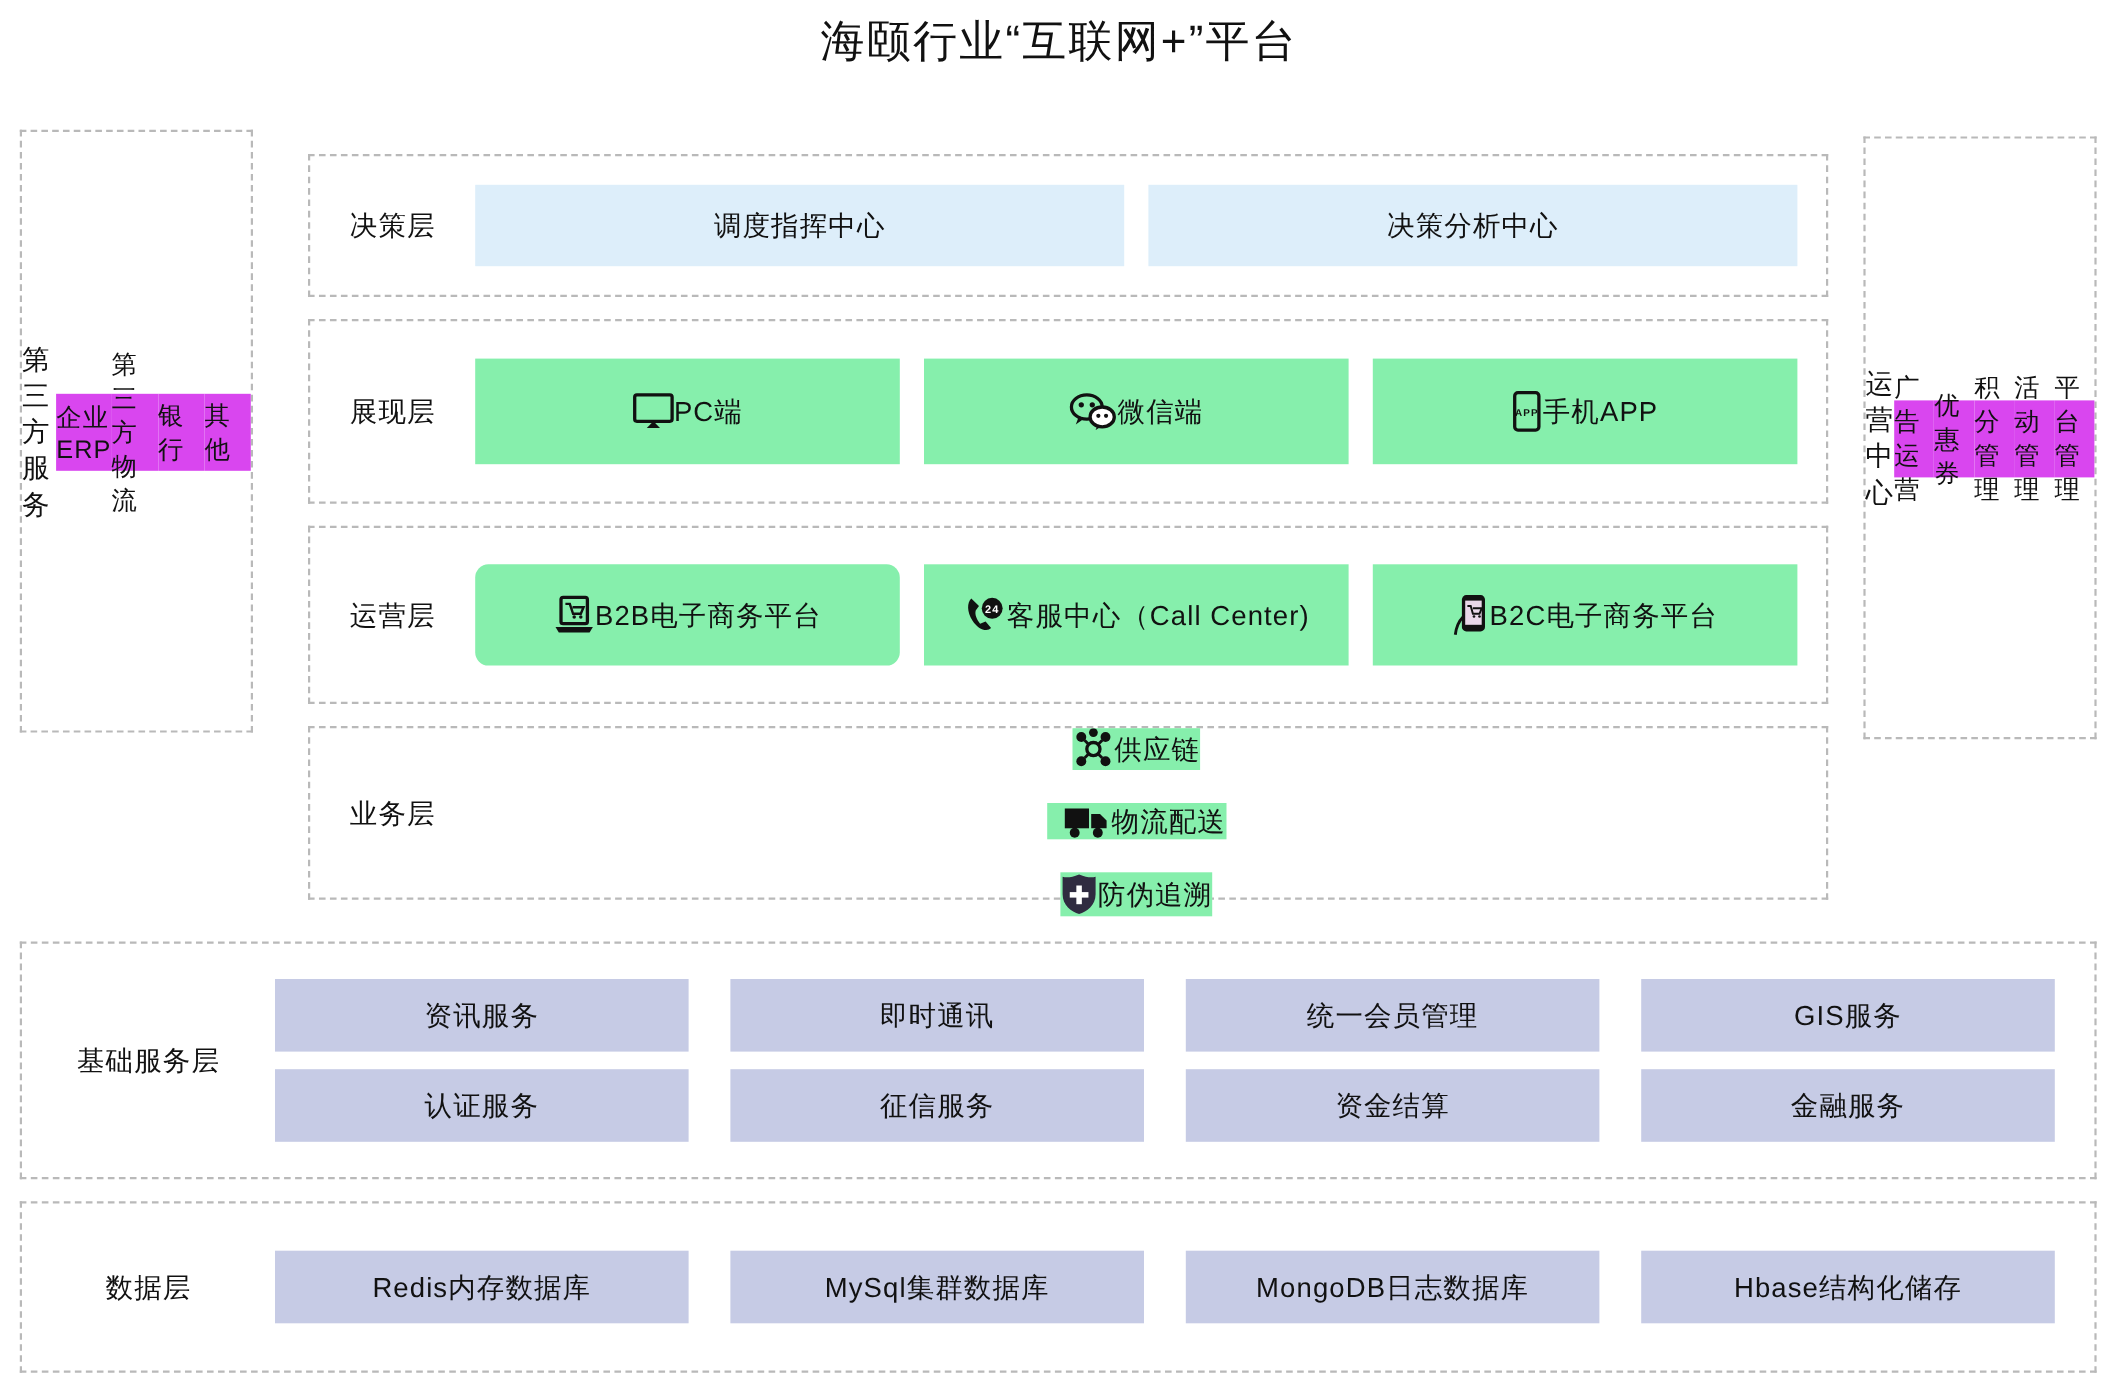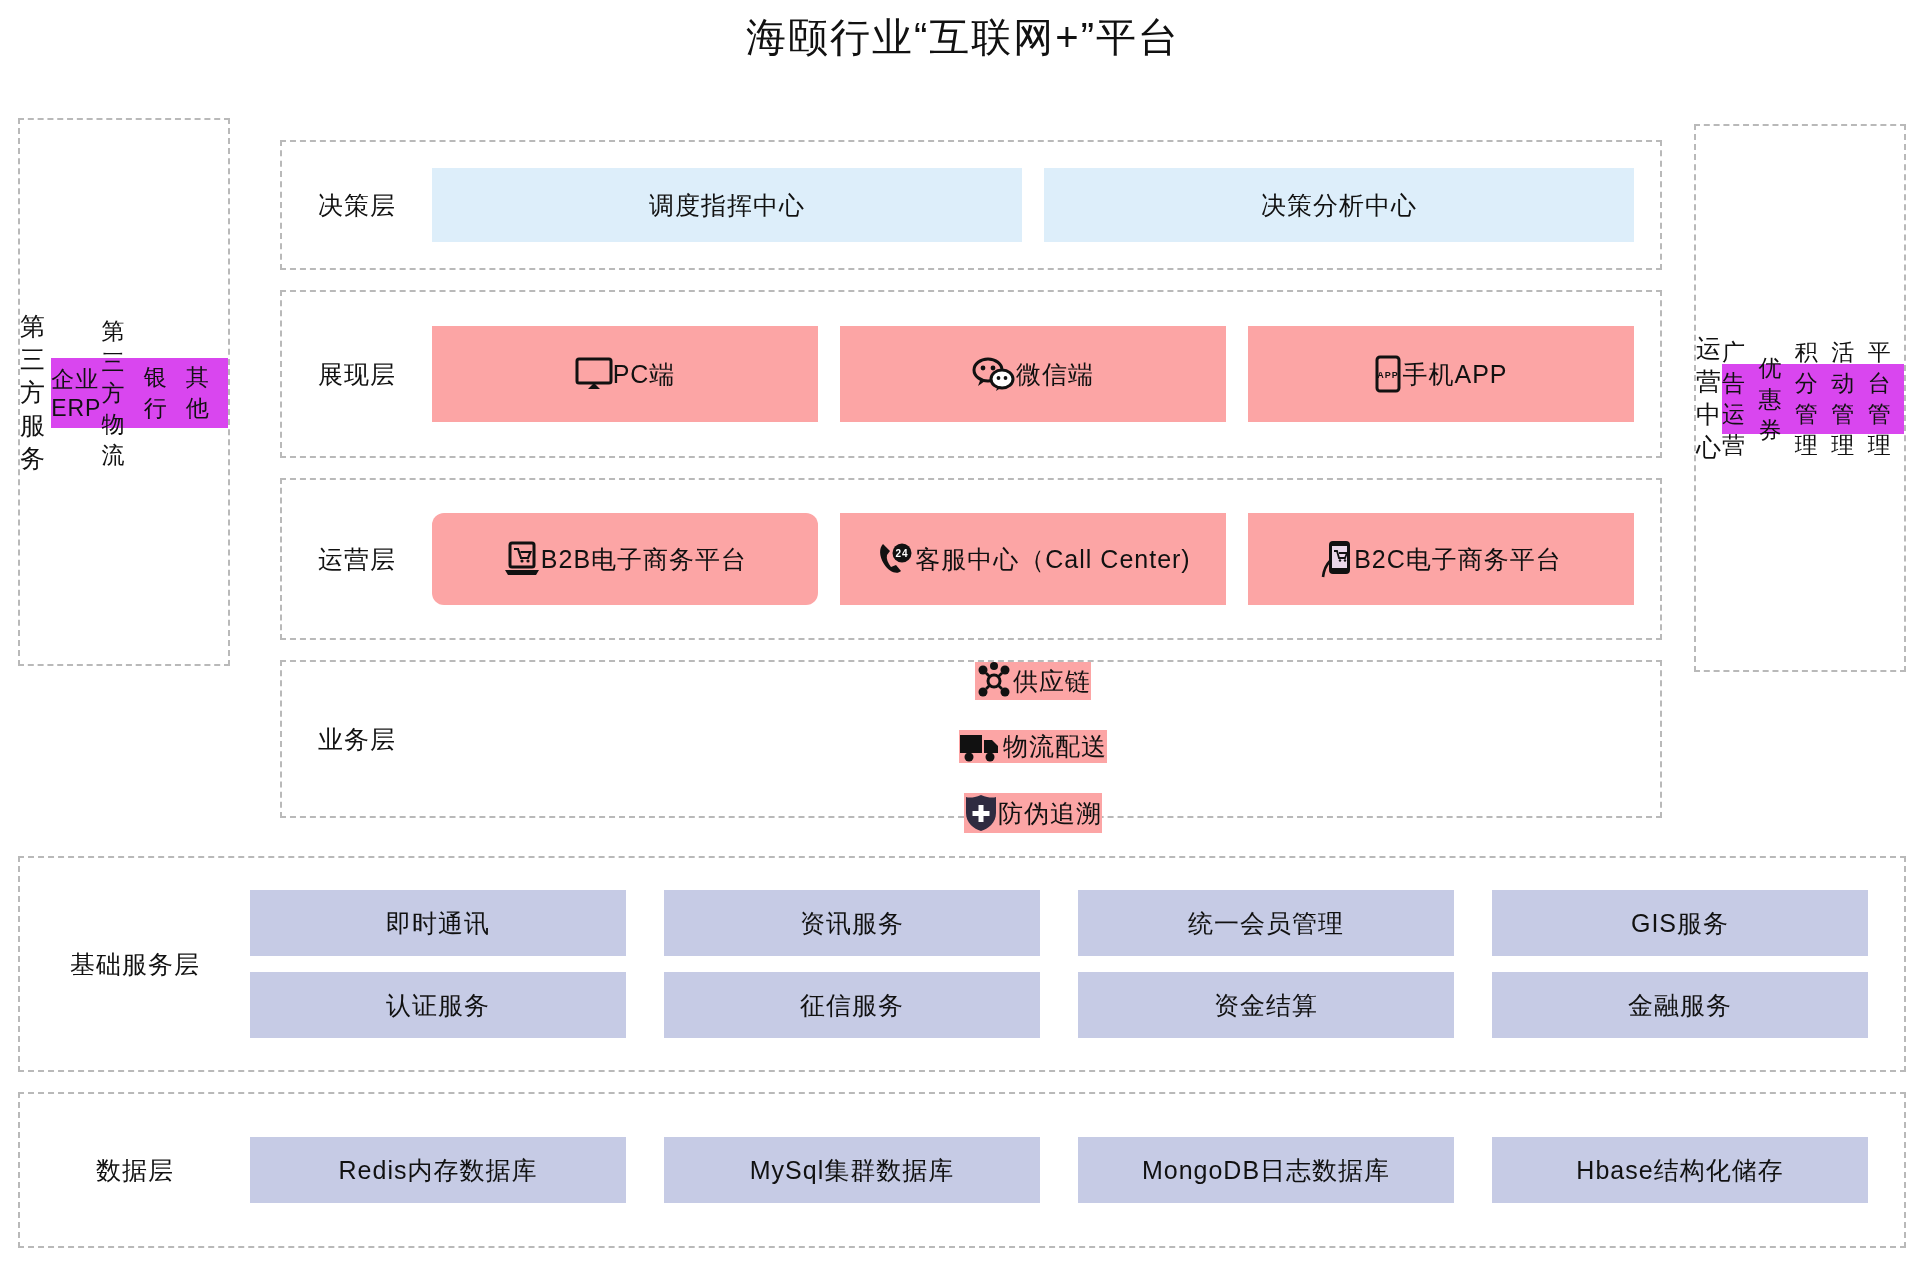--- a/index.html
+++ b/index.html
@@ -89,21 +89,21 @@
     display: flex;
     align-items: center;
     justify-content: center;
     font-size: 25px;
     color: #111;
     letter-spacing: 1px;
     box-sizing: border-box;
   }
   .cell .lbl { white-space: nowrap; }
   .cell.blue { background: #ddeefa; }
-  .cell.pink { background: #fca5a5; }
+  .cell.pink { background: #86efac; }
   .icon {
     display: inline-flex;
     align-items: center;
     justify-content: center;
     flex: 0 0 auto;
   }
 
   
   .band {
     position: absolute;
@@ -265,21 +265,21 @@
           <circle cx="30" cy="30" r="4.5" fill="#111"></circle>
           <circle cx="19" cy="4" r="4" fill="#111"></circle>
           <line x1="11" y1="11" x2="15" y2="15" stroke="#111" stroke-width="2.6"></line>
           <line x1="27" y1="11" x2="23" y2="15" stroke="#111" stroke-width="2.6"></line>
           <line x1="11" y1="27" x2="15" y2="23" stroke="#111" stroke-width="2.6"></line>
           <line x1="27" y1="27" x2="23" y2="23" stroke="#111" stroke-width="2.6"></line>
         </svg>
       </span>
       <span class="lbl">供应链</span>
     </div>
-    <div class="cell pink" style="flex:1; height:88px;">
+    <div class="cell pink" style="flex:1; height:88px;padding-left:15px;">
       <span class="icon">
         <svg width="44" height="32" viewBox="0 0 44 32">
           <rect x="1" y="4" width="22" height="18" fill="#111"></rect>
           <path d="M25 9 h8 l6 6 v7 h-14 Z" fill="#111"></path>
           <circle cx="10" cy="26" r="4.5" fill="#111"></circle>
           <circle cx="31" cy="26" r="4.5" fill="#111"></circle>
         </svg>
       </span>
       <span class="lbl">物流配送</span>
     </div>
@@ -304,22 +304,22 @@
         </svg>
       </span>
       <span class="lbl">分销系统</span>
     </div>
   </div>
 </div>
 
 <div class="band" style="left:18px; top:856px; width:1888px; height:216px;">
   <div class="band-label">基础服务层</div>
   <div class="band-grid" style="grid-template-columns: repeat(4, 1fr);">
+    <div class="tile">资讯服务</div>
     <div class="tile">即时通讯</div>
-    <div class="tile">资讯服务</div>
     <div class="tile">统一会员管理</div>
     <div class="tile">GIS服务</div>
     <div class="tile">认证服务</div>
     <div class="tile">征信服务</div>
     <div class="tile">资金结算</div>
     <div class="tile">金融服务</div>
   </div>
 </div>
 
 <div class="band" style="left:18px; top:1092px; width:1888px; height:156px;">

